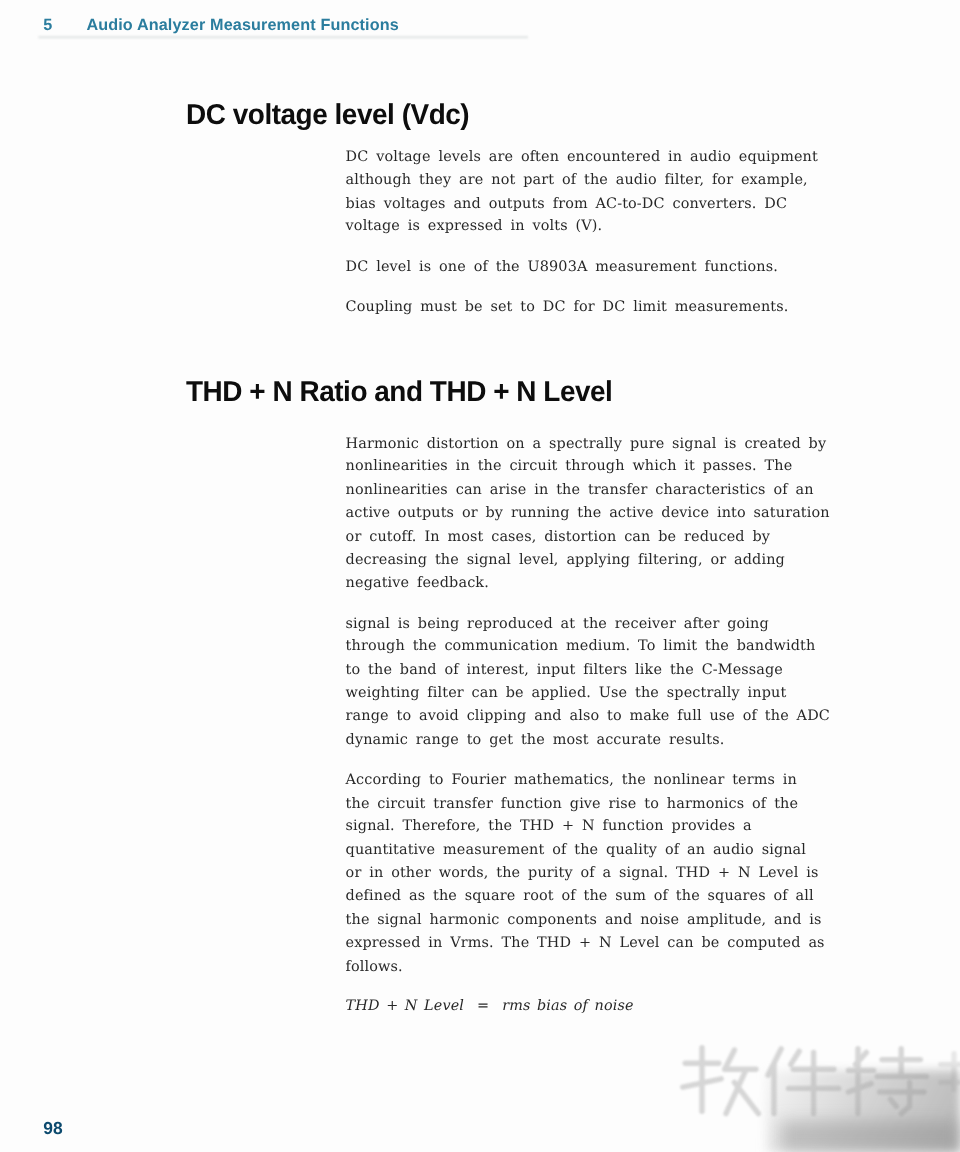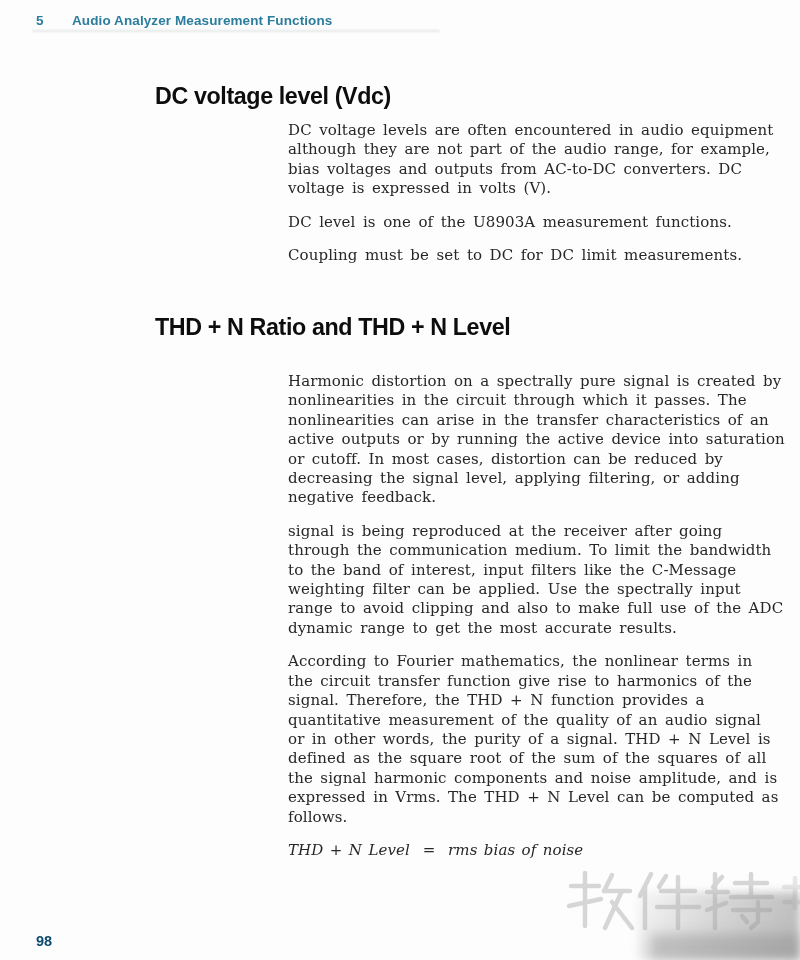--- a/index.html
+++ b/index.html
@@ -64,27 +64,27 @@
   #heading-1 { top: 314px; }
 
   
   .body-col {
     position: absolute;
     left: 288px;
     width: 470px;
     color: #272727;
   }
   #body-0 { top: 121px; }
-  #body-1 { top: 372px; }
+  #body-1 { top: 360px; }
 
   .para {
     margin: 0 0 14px 0;
   }
   .tline {
-    font-size: 15px;
+    font-size: 12px;
     line-height: 19.4px;
     white-space: nowrap;
     word-spacing: 2.6px;
     letter-spacing: 0.1px;
   }
   .para.formula {
     margin-top: 1px;
   }
   .para.formula .tline {
     font-style: italic;
@@ -143,21 +143,21 @@
   <div class="running-header">
     <span class="chapter-num">5</span>
     <span class="chapter-title">Audio Analyzer Measurement Functions</span>
   </div>
   <div class="header-shadow"></div>
 
   <div class="section-heading" id="heading-0">DC voltage level (Vdc)</div>
   <div class="body-col" id="body-0">
       <div class="para">
         <div class="tline">DC voltage levels are often encountered in audio equipment</div>
-        <div class="tline">although they are not part of the audio range, for example,</div>
+        <div class="tline">although they are not part of the audio filter, for example,</div>
         <div class="tline">bias voltages and outputs from AC-to-DC converters. DC</div>
         <div class="tline">voltage is expressed in volts (V).</div>
       </div>
       <div class="para">
         <div class="tline">DC level is one of the U8903A measurement functions.</div>
       </div>
       <div class="para">
         <div class="tline">Coupling must be set to DC for DC limit measurements.</div>
       </div>
     </div>

